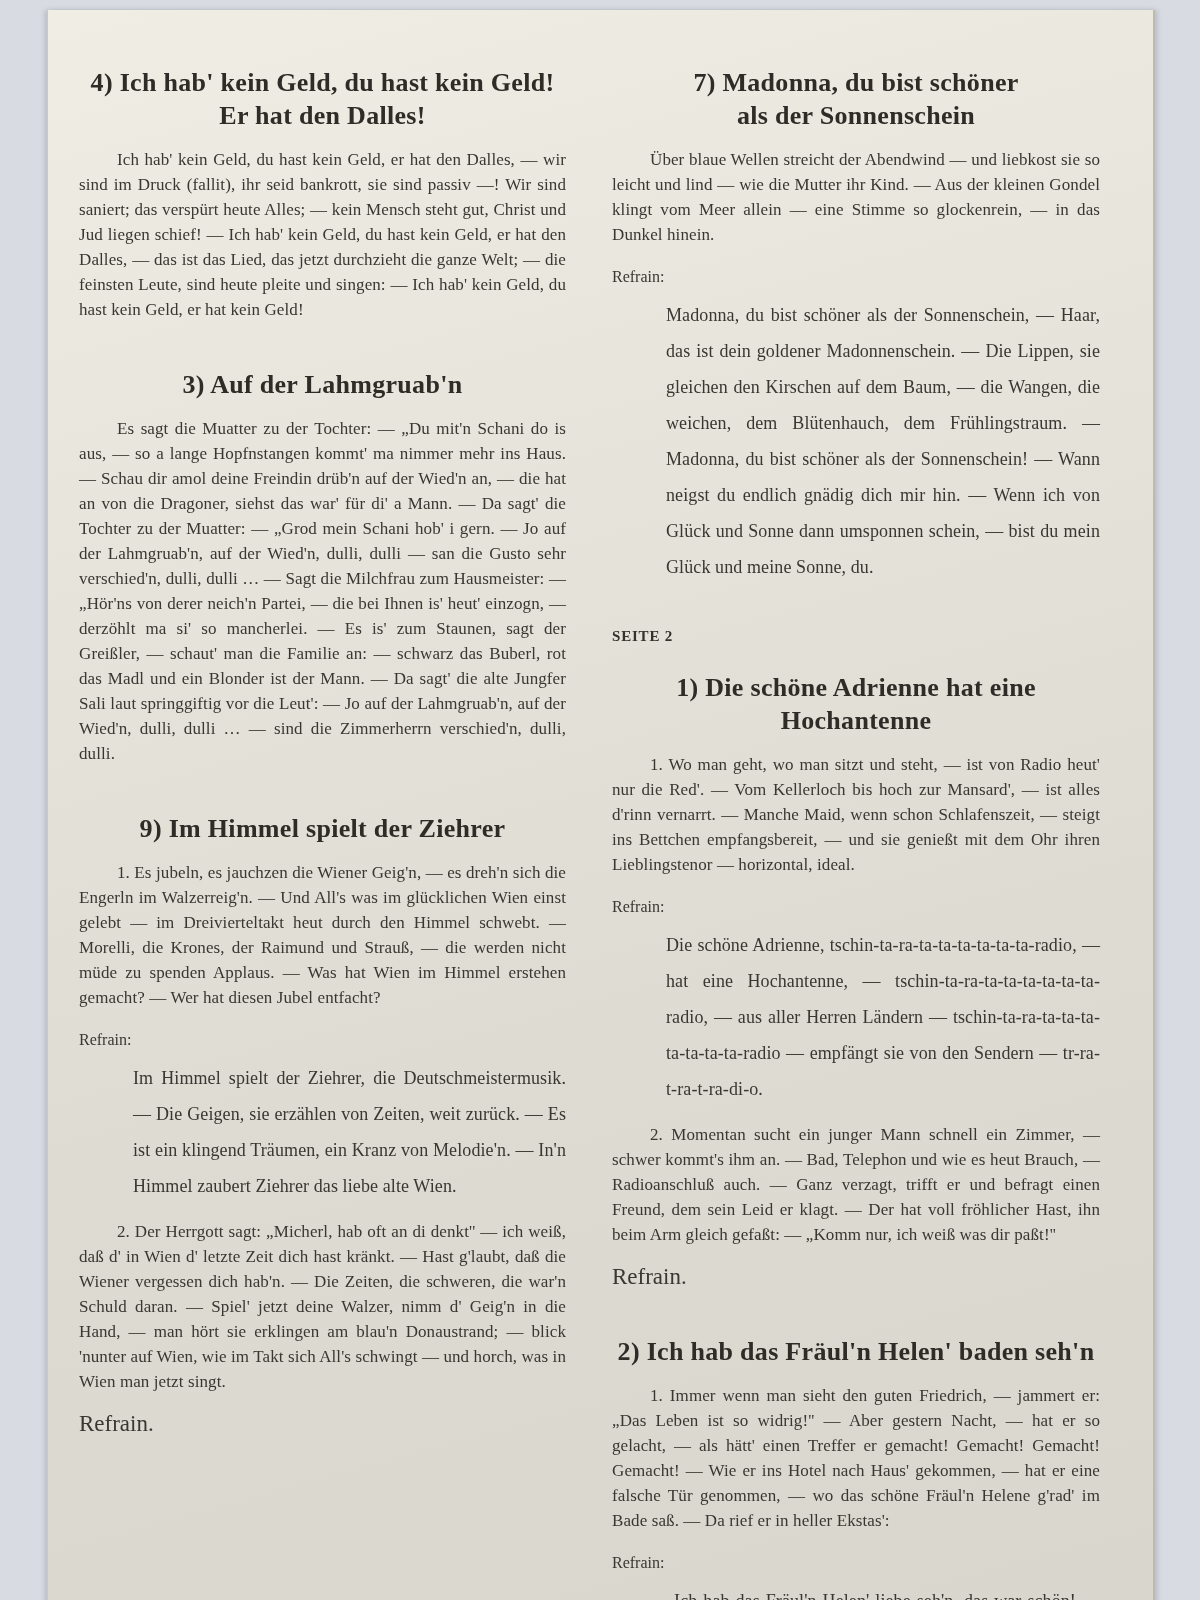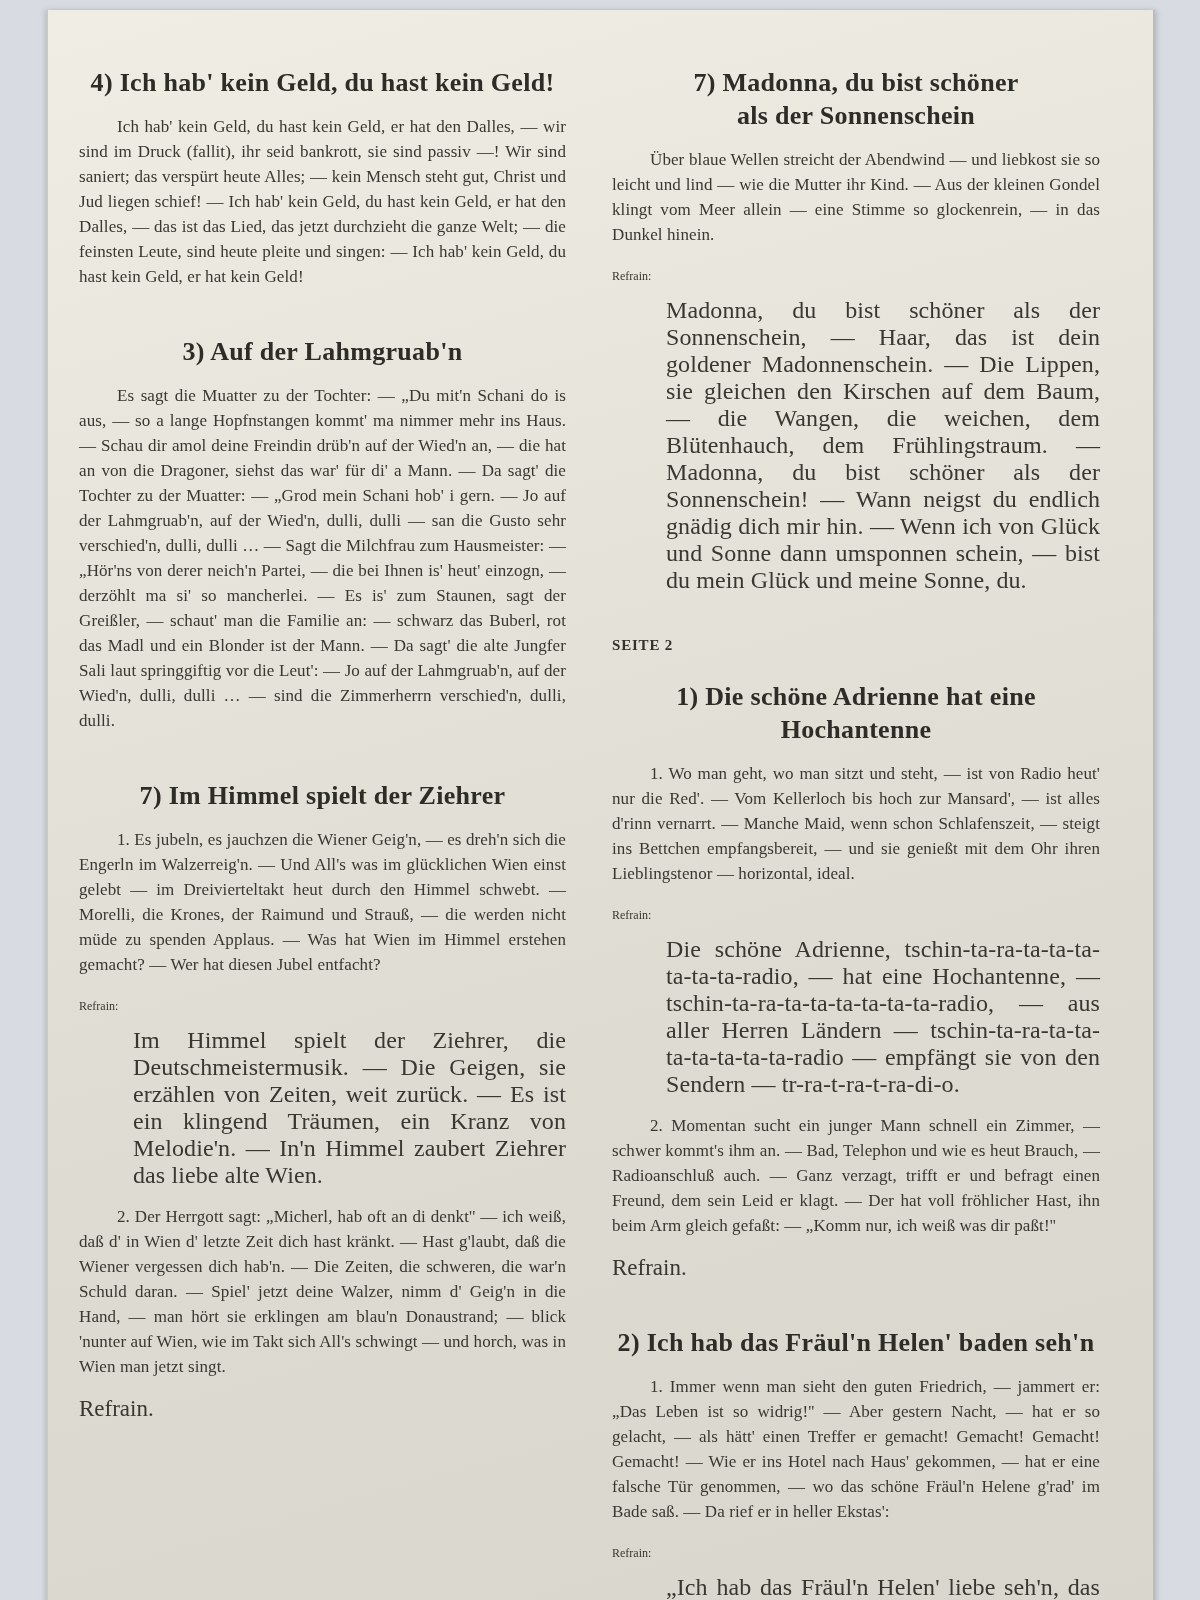--- a/index.html
+++ b/index.html
@@ -47,28 +47,28 @@
     margin: 15px 0 0 0;
     font-size: 17px;
     line-height: 25px;
     color: #393731;
     text-align: justify;
     text-indent: 38px;
     letter-spacing: 0.1px;
   }
   .refrain-label {
     margin: 17px 0 0 0;
-    font-size: 12px;
+    font-size: 16px;
     line-height: 25px;
     color: #393731;
   }
   .refrain {
     margin: 8px 0 0 54px;
-    font-size: 24px;
-    line-height: 27px;
+    font-size: 18px;
+    line-height: 36px;
     color: #393731;
     text-align: justify;
     letter-spacing: 0.1px;
   }
   .refrain-ref {
     margin: 17px 0 0 0;
     font-size: 23px;
     line-height: 25px;
     color: #393731;
   }
@@ -87,31 +87,32 @@
 
 <div id="screen">
   <div class="paper">
     <div class="content">
 
       <div class="col left">
 
         <div class="song">
           <h1 class="title">
             <div>4) Ich hab' kein Geld, du hast kein Geld!</div>
+            <div>Er hat den Dalles!</div>
           </h1>
           <p class="verse">Ich hab' kein Geld, du hast kein Geld, er hat den Dalles, — wir sind im Druck (fallit), ihr seid bankrott, sie sind passiv —! Wir sind saniert; das verspürt heute Alles; — kein Mensch steht gut, Christ und Jud liegen schief! — Ich hab' kein Geld, du hast kein Geld, er hat den Dalles, — das ist das Lied, das jetzt durchzieht die ganze Welt; — die feinsten Leute, sind heute pleite und singen: — Ich hab' kein Geld, du hast kein Geld, er hat kein Geld!</p>
         </div>
 
         <div class="song">
           <h1 class="title">3) Auf der Lahmgruab'n</h1>
           <p class="verse">Es sagt die Muatter zu der Tochter: — „Du mit'n Schani do is aus, — so a lange Hopfnstangen kommt' ma nimmer mehr ins Haus. — Schau dir amol deine Freindin drüb'n auf der Wied'n an, — die hat an von die Dragoner, siehst das war' für di' a Mann. — Da sagt' die Tochter zu der Muatter: — „Grod mein Schani hob' i gern. — Jo auf der Lahmgruab'n, auf der Wied'n, dulli, dulli — san die Gusto sehr verschied'n, dulli, dulli … — Sagt die Milchfrau zum Hausmeister: — „Hör'ns von derer neich'n Partei, — die bei Ihnen is' heut' einzogn, — derzöhlt ma si' so mancherlei. — Es is' zum Staunen, sagt der Greißler, — schaut' man die Familie an: — schwarz das Buberl, rot das Madl und ein Blonder ist der Mann. — Da sagt' die alte Jungfer Sali laut springgiftig vor die Leut': — Jo auf der Lahmgruab'n, auf der Wied'n, dulli, dulli … — sind die Zimmerherrn verschied'n, dulli, dulli.</p>
         </div>
 
         <div class="song">
-          <h1 class="title">7) Im Himmel spielt der Ziehrer</h1>
+          <h1 class="title">9) Im Himmel spielt der Ziehrer</h1>
           <p class="verse">1. Es jubeln, es jauchzen die Wiener Geig'n, — es dreh'n sich die Engerln im Walzerreig'n. — Und All's was im glücklichen Wien einst gelebt — im Dreivierteltakt heut durch den Himmel schwebt. — Morelli, die Krones, der Raimund und Strauß, — die werden nicht müde zu spenden Applaus. — Was hat Wien im Himmel erstehen gemacht? — Wer hat diesen Jubel entfacht?</p>
           <p class="refrain-label">Refrain:</p>
           <p class="refrain">Im Himmel spielt der Ziehrer, die Deutschmeistermusik. — Die Geigen, sie erzählen von Zeiten, weit zurück. — Es ist ein klingend Träumen, ein Kranz von Melodie'n. — In'n Himmel zaubert Ziehrer das liebe alte Wien.</p>
           <p class="verse">2. Der Herrgott sagt: „Micherl, hab oft an di denkt'' — ich weiß, daß d' in Wien d' letzte Zeit dich hast kränkt. — Hast g'laubt, daß die Wiener vergessen dich hab'n. — Die Zeiten, die schweren, die war'n Schuld daran. — Spiel' jetzt deine Walzer, nimm d' Geig'n in die Hand, — man hört sie erklingen am blau'n Donaustrand; — blick 'nunter auf Wien, wie im Takt sich All's schwingt — und horch, was in Wien man jetzt singt.</p>
           <p class="refrain-ref">Refrain.</p>
         </div>
 
       </div>
 
       <div class="col right">

